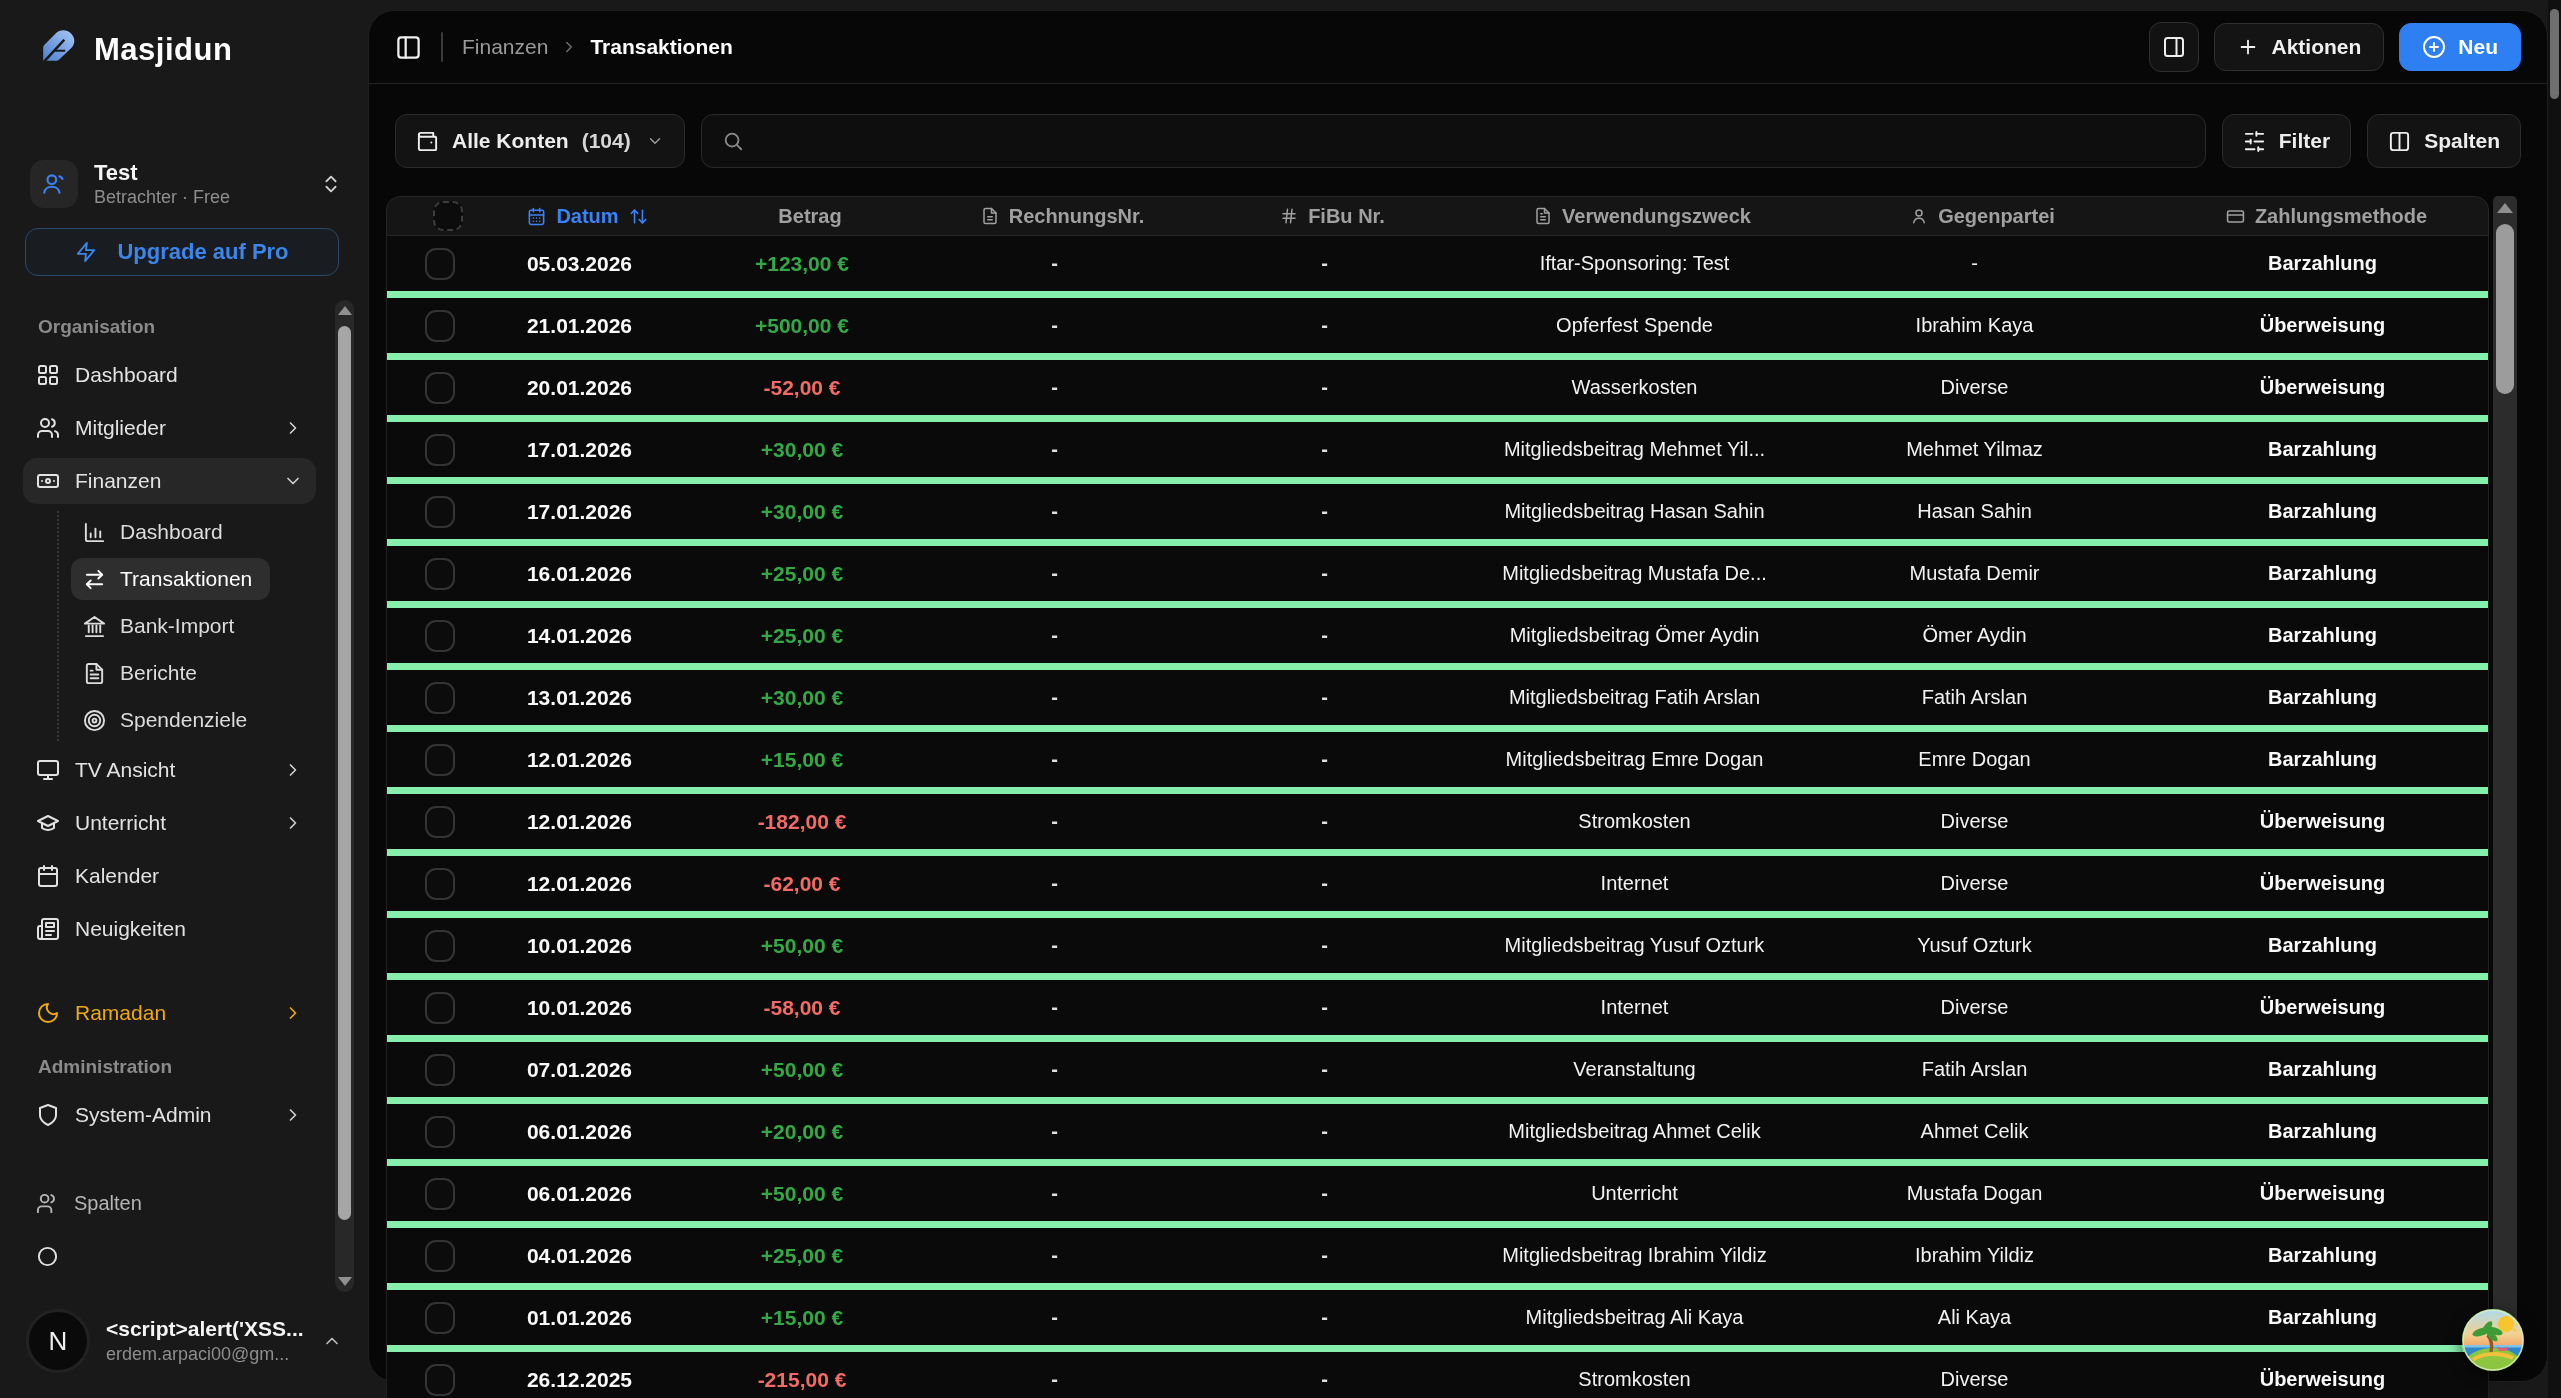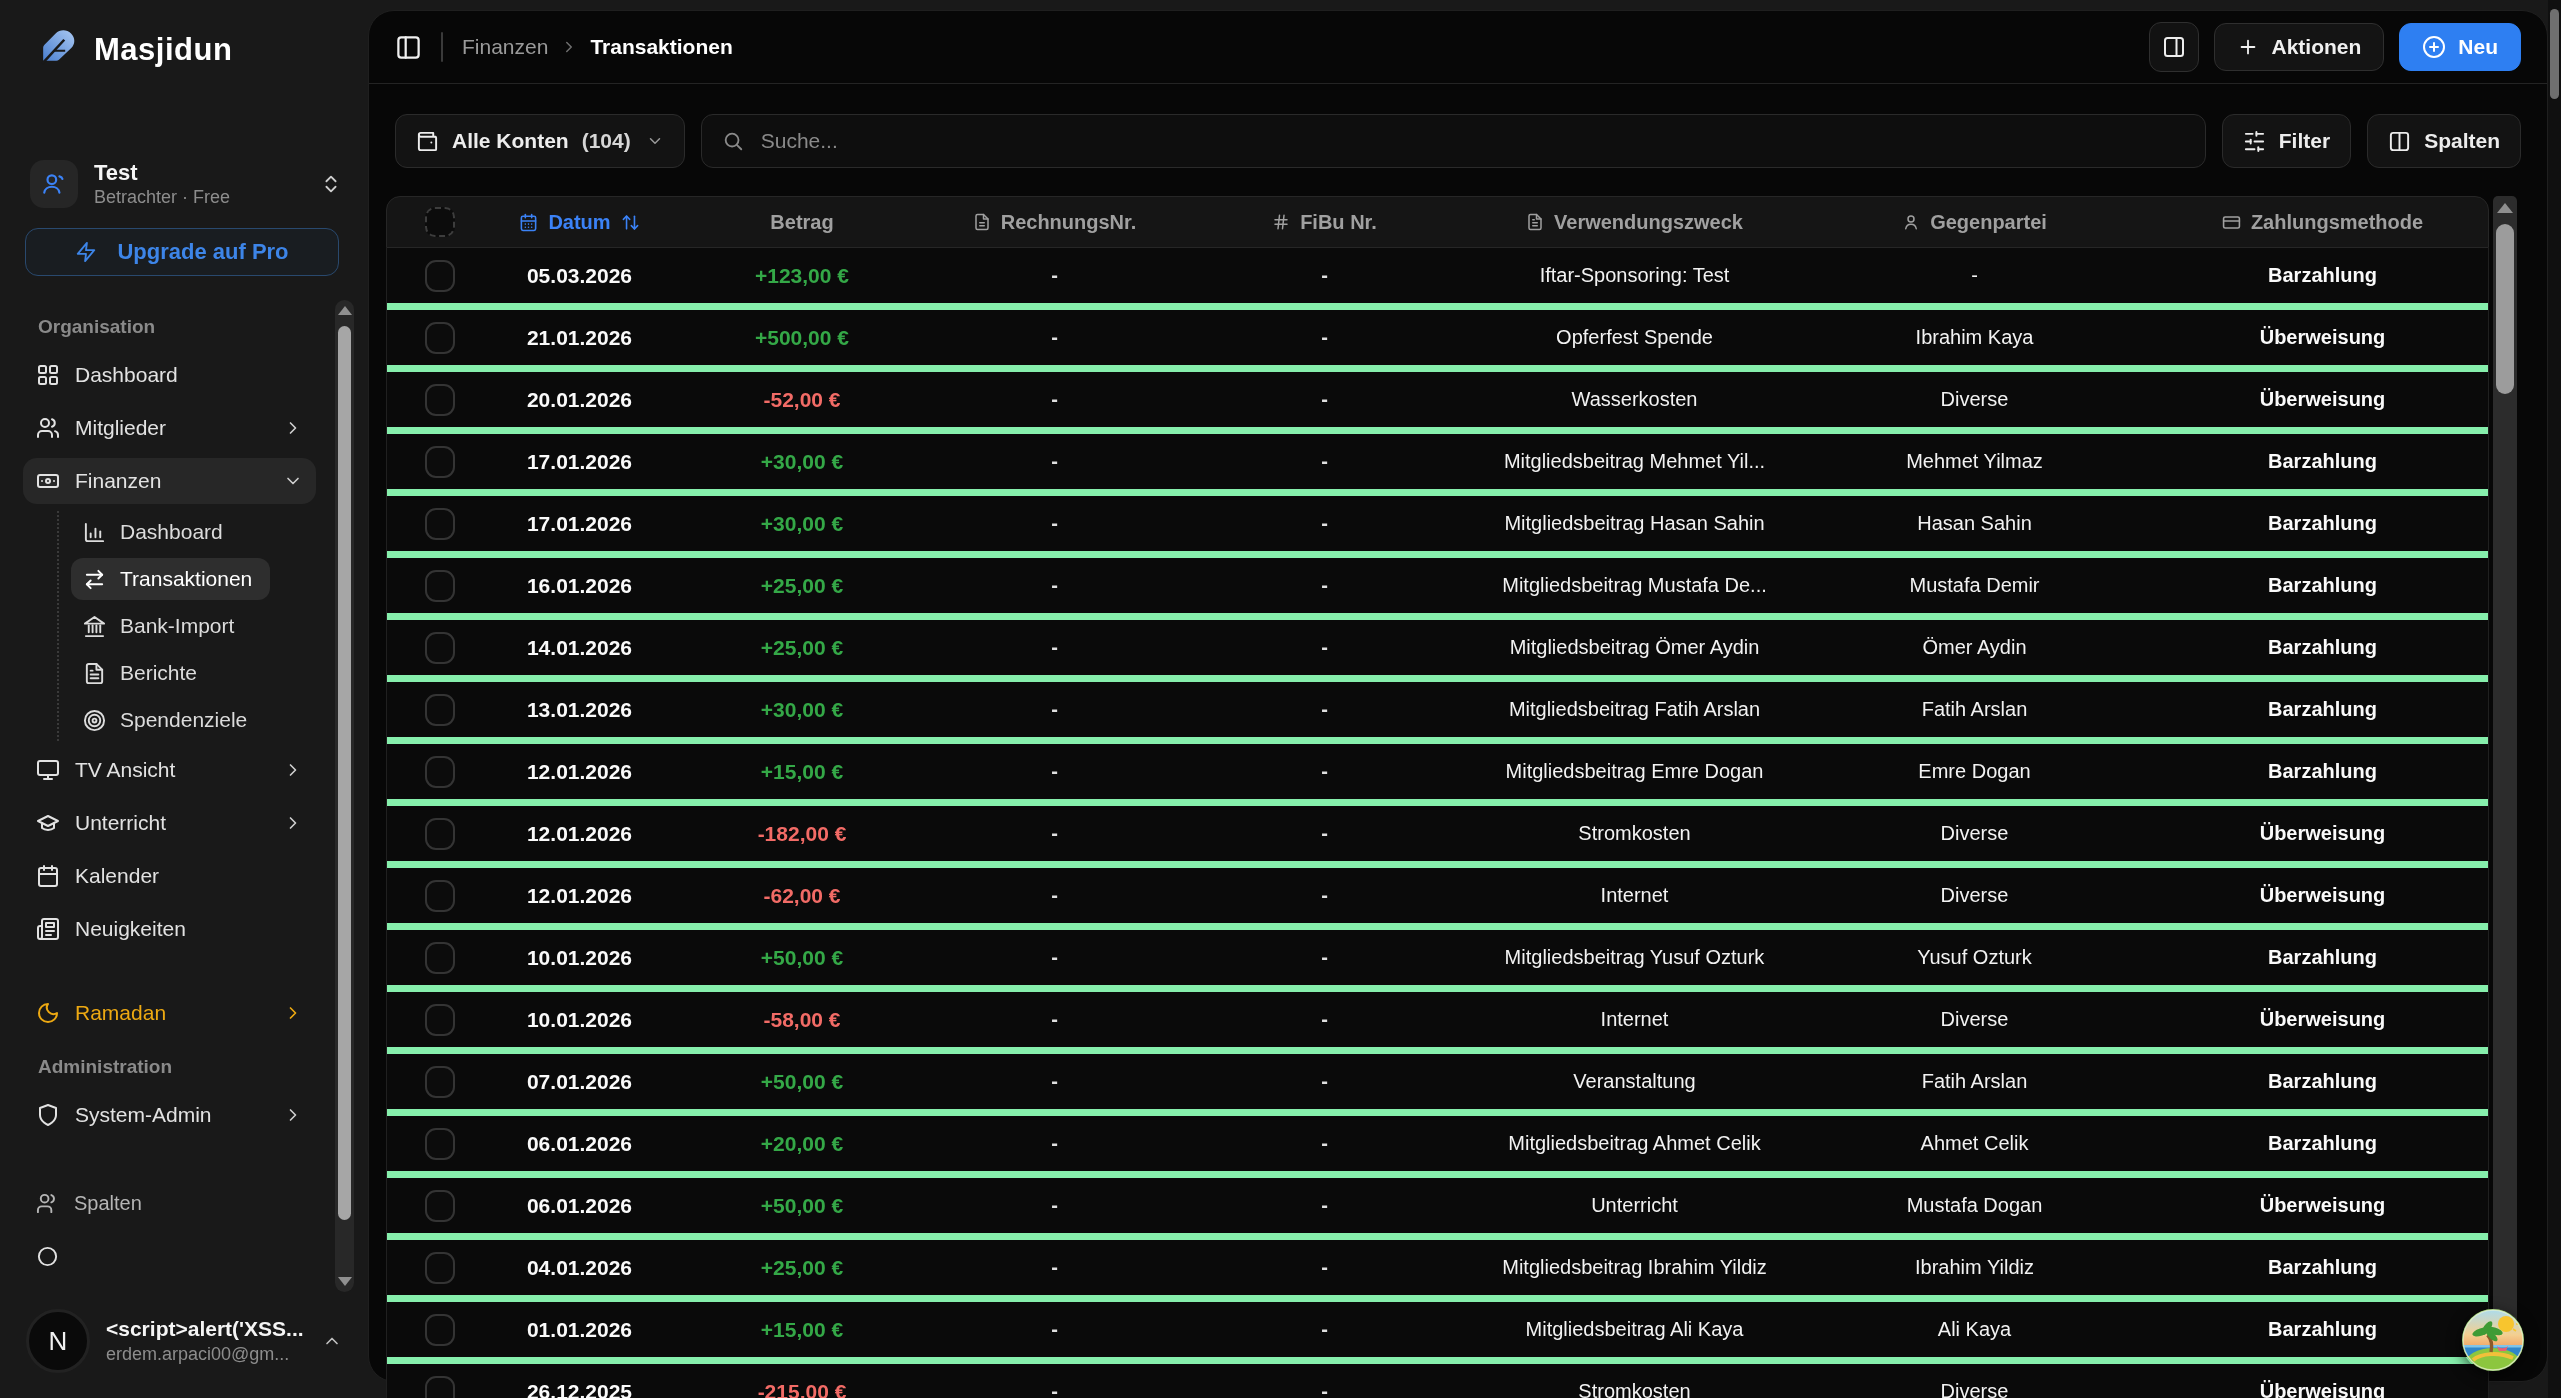--- a/index.html
+++ b/index.html
@@ -72,21 +72,21 @@
   .pill .bold{font-weight:700;}
   .pill .count{color:#d6d6d6;font-weight:600;}
   .pill .chev{color:#9a9a9a;display:flex;margin-left:2px;}
   .searchbox{flex:1;display:flex;align-items:center;gap:15px;padding:0 20px;background:#0e0e0e;border:1px solid #2a2a2a;border-radius:12px;box-sizing:border-box;}
   .searchbox .sicon{color:#8a8a8a;display:flex;}
   .search-input{flex:1;background:transparent;border:none;outline:none;color:#e0e0e0;font-size:21px;font-family:"Liberation Sans",sans-serif;}
   .search-input::placeholder{color:#8a8a8a;}
 
   .table{margin:28px 58px 0 17px;position:relative;
     --cols:105px 175px 270px 235px 305px 315px 365px 1fr;}
-  .thead{display:grid;grid-template-columns:var(--cols);height:52px;background:#151515;border:1px solid #262626;border-bottom:1px solid #262626;border-radius:14px 14px 0 0;align-items:center;box-sizing:border-box;}
+  .thead{display:grid;grid-template-columns:var(--cols);height:40px;background:#151515;border:1px solid #262626;border-bottom:1px solid #262626;border-radius:14px 14px 0 0;align-items:center;box-sizing:border-box;padding-left:8px;}
   .hcell{display:flex;align-items:center;justify-content:center;gap:10px;color:#a0a0a0;font-size:20px;font-weight:600;white-space:nowrap;}
   .hcell .hic{display:flex;}
   .hcell.datum{color:#3b82f6;cursor:pointer;}
   .tbody{border:1px solid #202020;border-top:none;border-radius:0 0 14px 14px;overflow:hidden;background:#0a0a0a;}
   .trow{display:grid;grid-template-columns:var(--cols);height:55px;align-items:center;border-top:7px solid #86efac;cursor:pointer;}
   .trow:first-child{border-top:none;}
   .cell{text-align:center;font-size:20px;color:#ececec;white-space:nowrap;}
   .cell.date{font-weight:700;color:#fafafa;font-size:21px;}
   .cell.amount{font-weight:700;font-size:21px;}
   .cell.amount.pos{color:#34a847;}
@@ -458,21 +458,20 @@
         </span>
     </span>
 
     <span class="searchbox">
       <span class="sicon">
           <svg class="ic" width="22" height="22" viewBox="0 0 24 24">
             <circle cx="11" cy="11" r="7"></circle>
             <path d="m21 21-4.3-4.3"></path>
           </svg>
         </span>
-      <input class="search-input" type="text" placeholder="Suche..." style="">
     </span>
 
     <span class="pill">
       <span>
           <svg class="ic" width="23" height="23" viewBox="0 0 24 24">
             <path d="M21 4h-7"></path>
             <path d="M10 4H3"></path>
             <path d="M21 12h-9"></path>
             <path d="M8 12H3"></path>
             <path d="M21 20h-5"></path>

